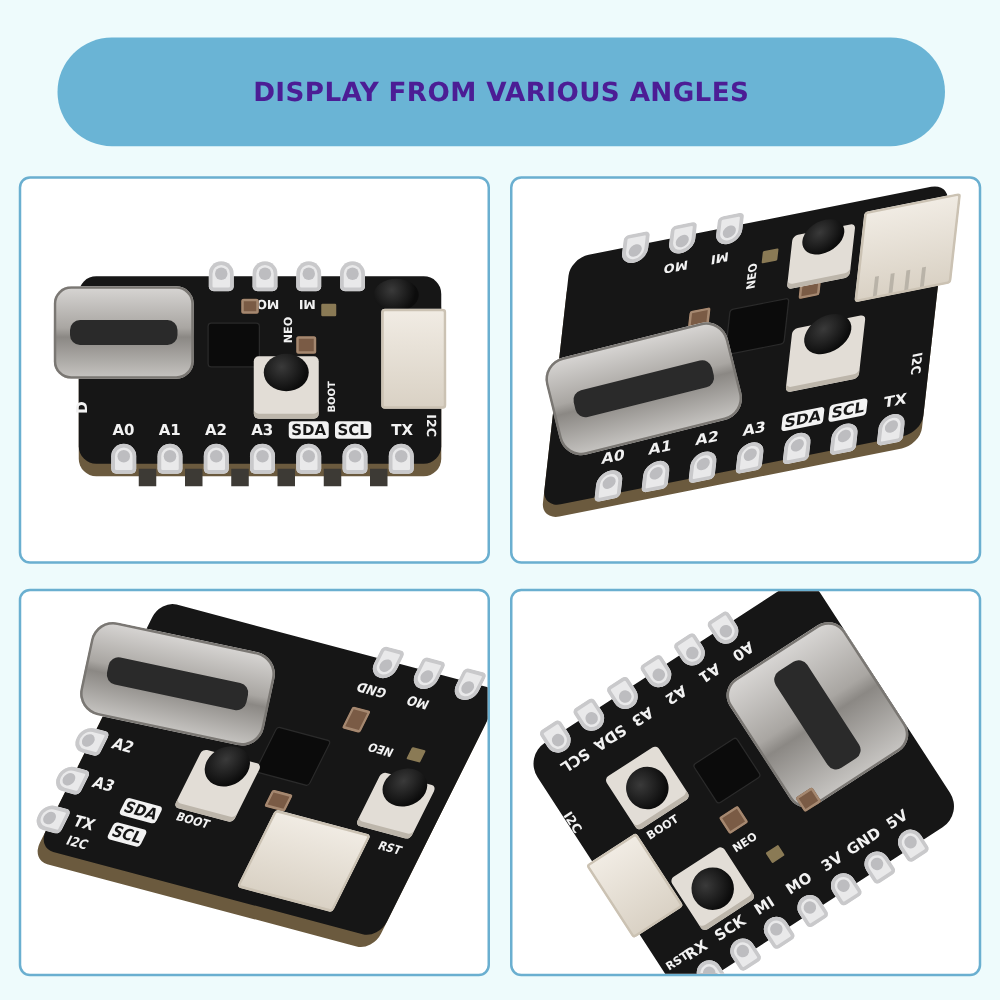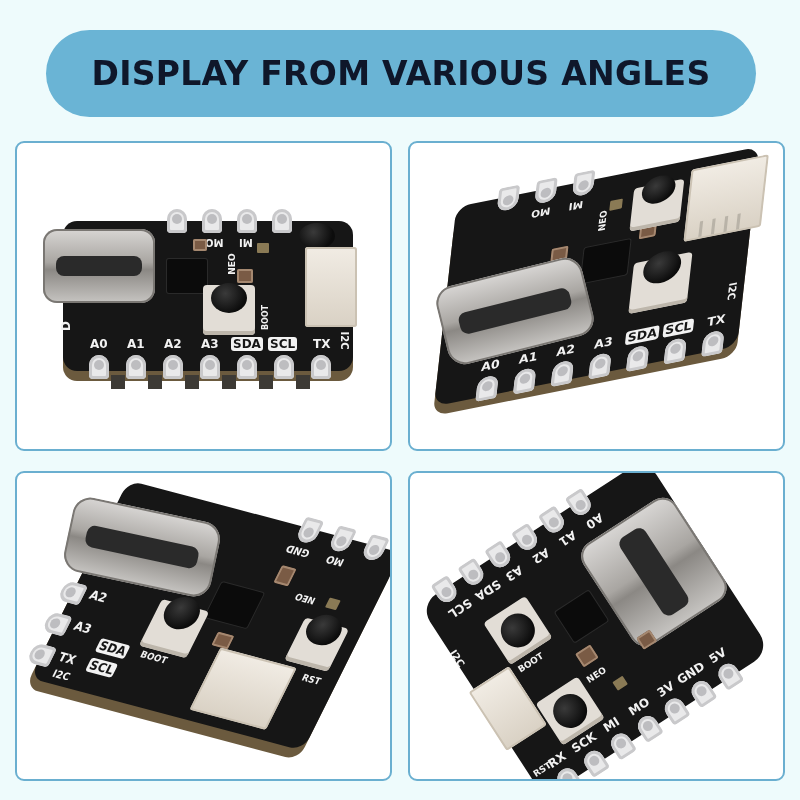--- a/index.html
+++ b/index.html
@@ -11,24 +11,24 @@
   }
   .banner {
     position: absolute;
     left: 46px; top: 30px;
     width: 710px; height: 87px;
     background: #6ab4d5;
     border-radius: 44px;
     display: flex; align-items: center; justify-content: center;
   }
   .banner-title {
-    color: #0f172a;
+    color: #4c1d95;
     font-family: "DejaVu Sans", sans-serif;
     font-weight: bold;
-    font-size: 33px;
+    font-size: 21px;
     letter-spacing: 0.3px;
   }
   .panel {
     position: absolute;
     width: 377px; height: 310px;
     background: #ffffff;
     border: 2.5px solid #6aafd0;
     border-radius: 9px;
     overflow: hidden;
   }

